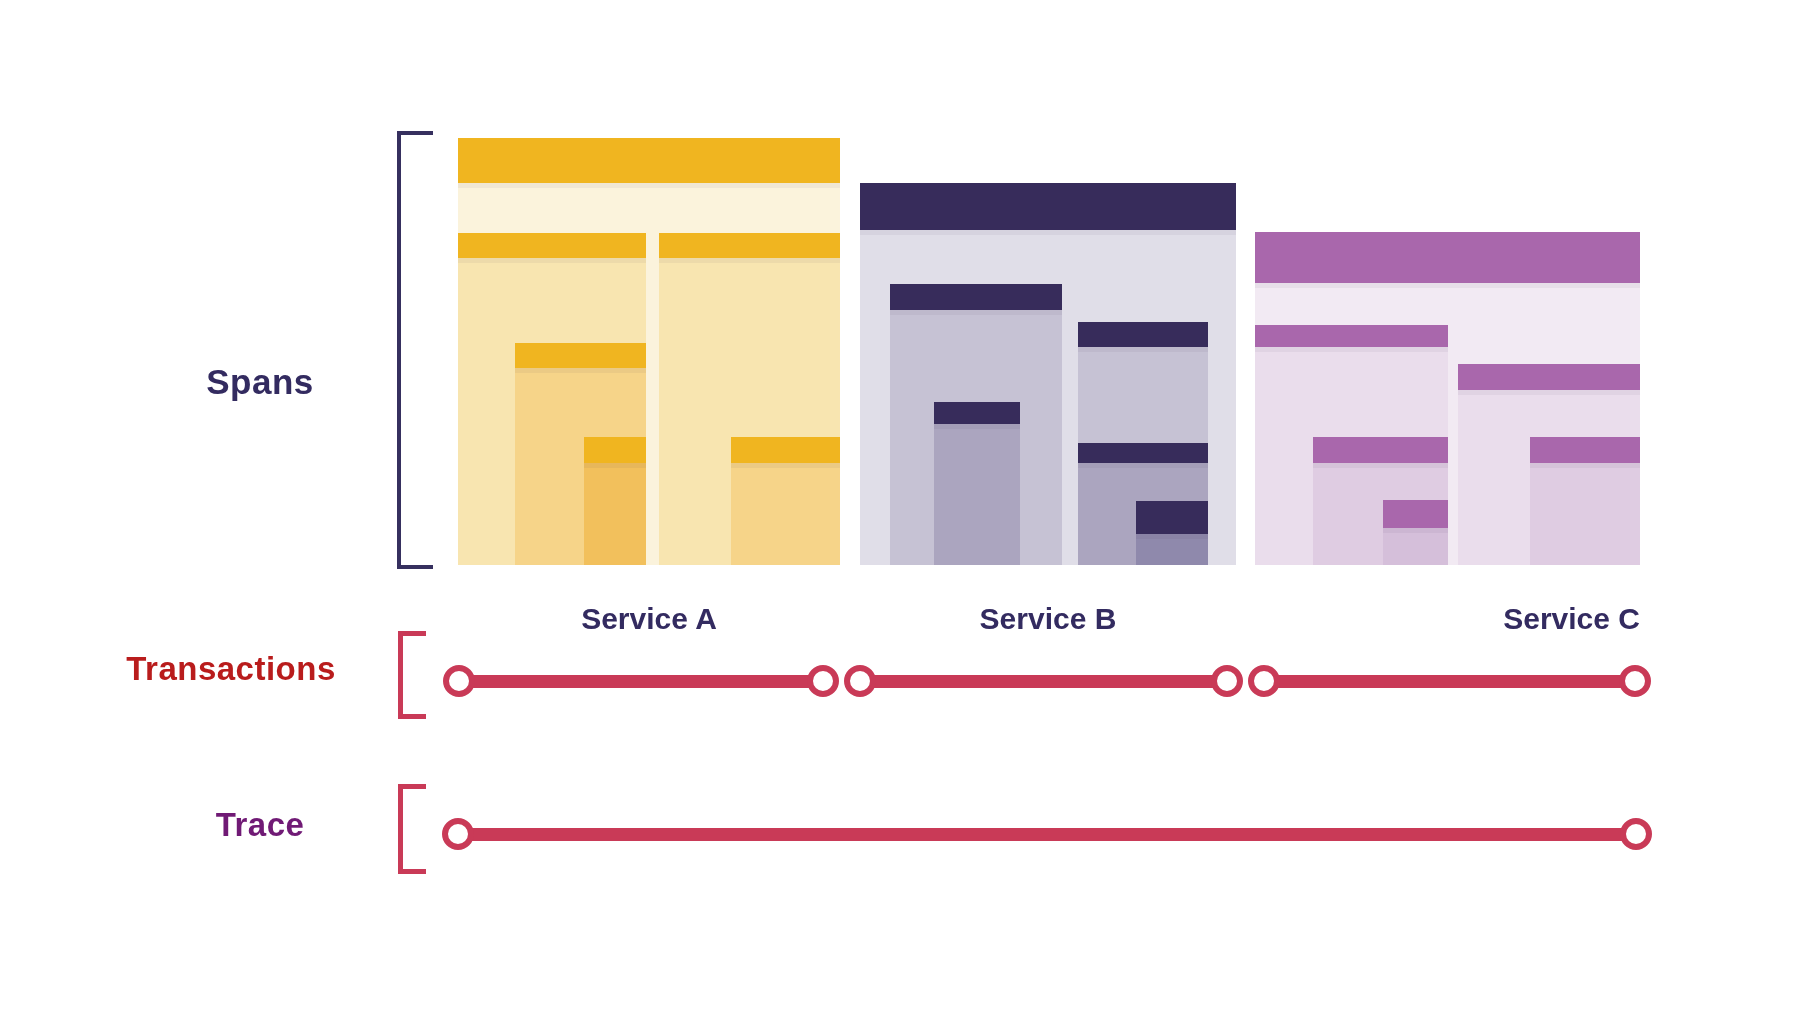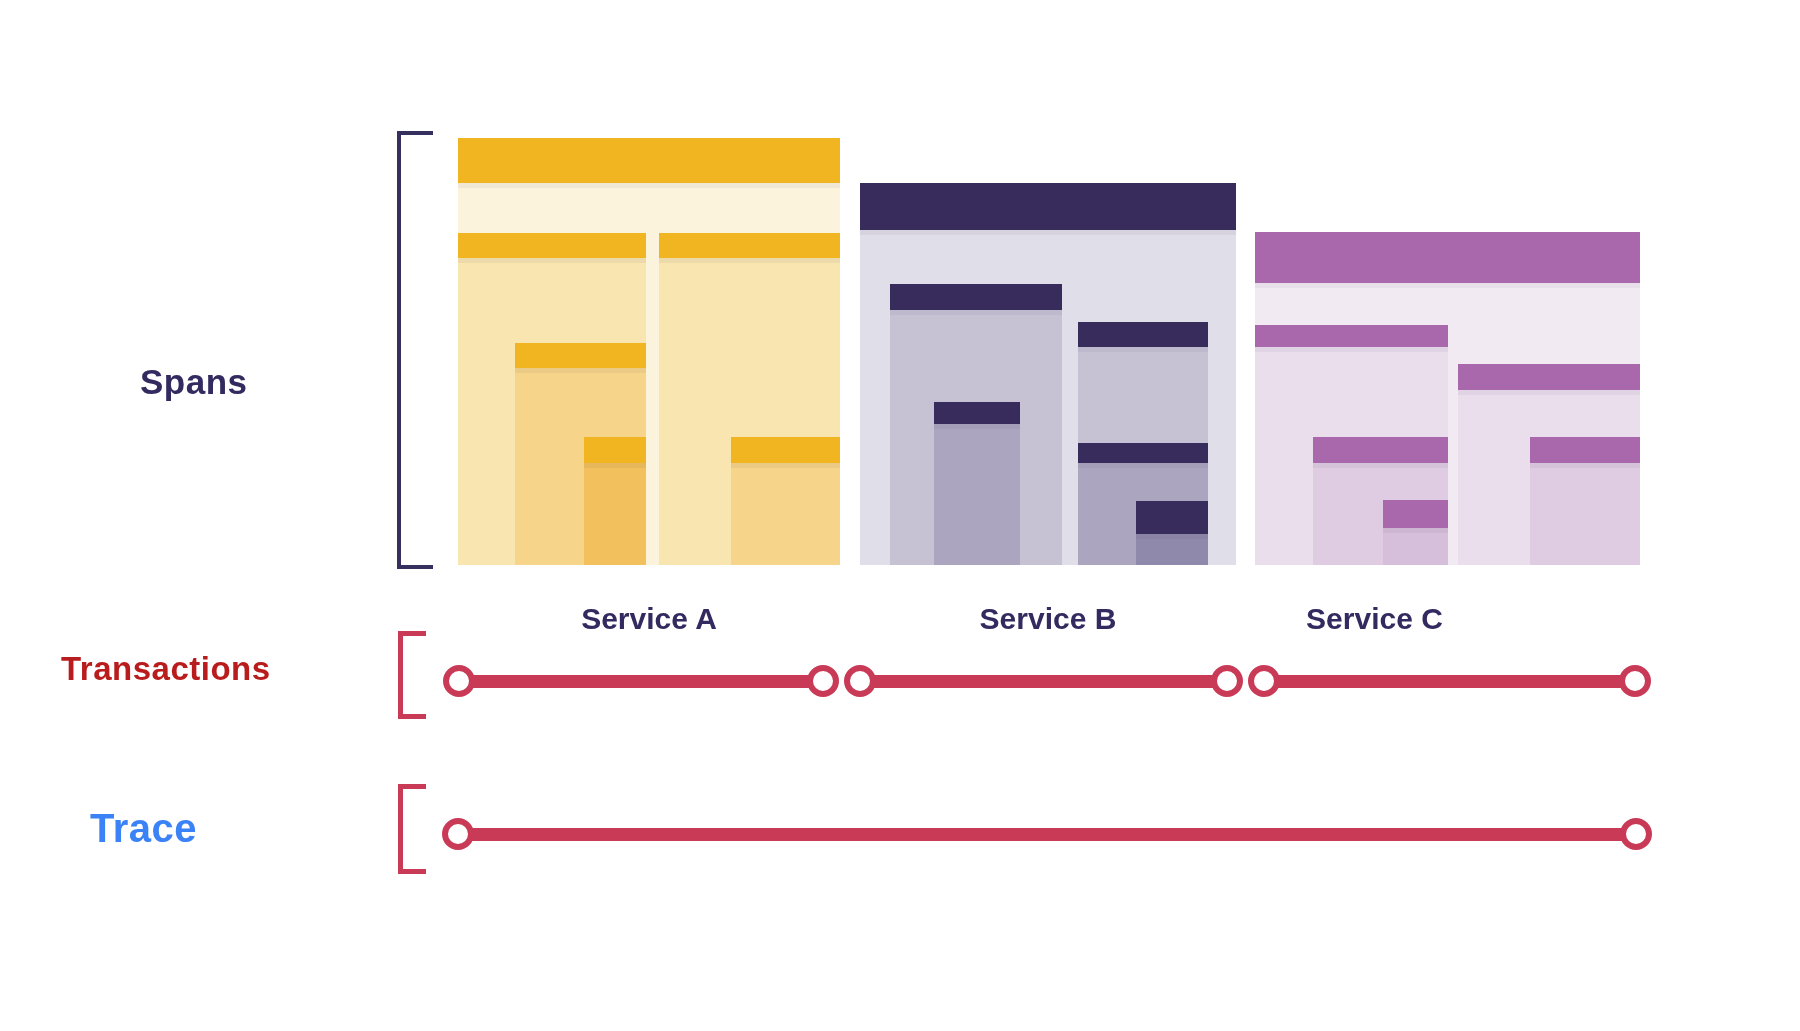--- a/index.html
+++ b/index.html
@@ -1,25 +1,25 @@
 <!DOCTYPE html>
 <html><head>
 <meta charset="utf-8">
 <style>
   html,body{margin:0;padding:0;background:#ffffff;}
   #canvas{
     position:relative;width:1800px;height:1031px;background:#ffffff;overflow:hidden;
     font-family:"Liberation Sans", sans-serif;
   }
   .side-label{
-    position:absolute;font-weight:bold;letter-spacing:0.5px;
+    position:absolute;font-weight:bold;text-align:center;letter-spacing:0.5px;
   }
   #spans-label{left:140px;top:362px;width:240px;font-size:35px;color:#332B60;}
   #transactions-label{left:61px;top:650px;width:340px;font-size:33px;color:#b91c1c;}
-  #trace-label{left:90px;top:806px;width:340px;font-size:40px;color:#3b82f6;}
+  #trace-label{left:90px;top:806px;width:340px;font-size:33px;color:#701a75;}
 
   .bracket{position:absolute;box-sizing:border-box;}
   #spans-bracket{
     left:397px;top:131px;width:36px;height:438px;
     border-left:4px solid #36305F;border-top:4px solid #36305F;border-bottom:4px solid #36305F;
   }
   #transactions-bracket{
     left:398px;top:631px;width:28px;height:88px;
     border-left:5px solid #C93A57;border-top:5px solid #C93A57;border-bottom:5px solid #C93A57;
   }
@@ -31,21 +31,21 @@
   .span-block{position:absolute;display:flex;flex-direction:column;}
   .span-header{width:100%;flex:0 0 auto;}
   .span-body{width:100%;flex:1 1 auto;box-shadow:inset 0 5px 0 rgba(60,50,90,0.06);}
 
   .service-label{
     position:absolute;top:602px;height:34px;line-height:34px;
     font-size:30px;font-weight:bold;color:#332B60;text-align:center;
   }
   #service-label-a{left:458px;width:382px;text-align:center;}
   #service-label-b{left:860px;width:376px;}
-  #service-label-c{left:1182px;width:385px;}
+  #service-label-c{left:1255px;width:385px;text-align:right;}
 
   .timeline-line{position:absolute;height:13px;border-radius:2px;}
   .timeline-endpoint{
     position:absolute;width:32px;height:32px;border-radius:50%;
     background:#ffffff;box-sizing:border-box;border:6px solid #C93A57;
   }
 </style>
 </head>
 <body>
 

